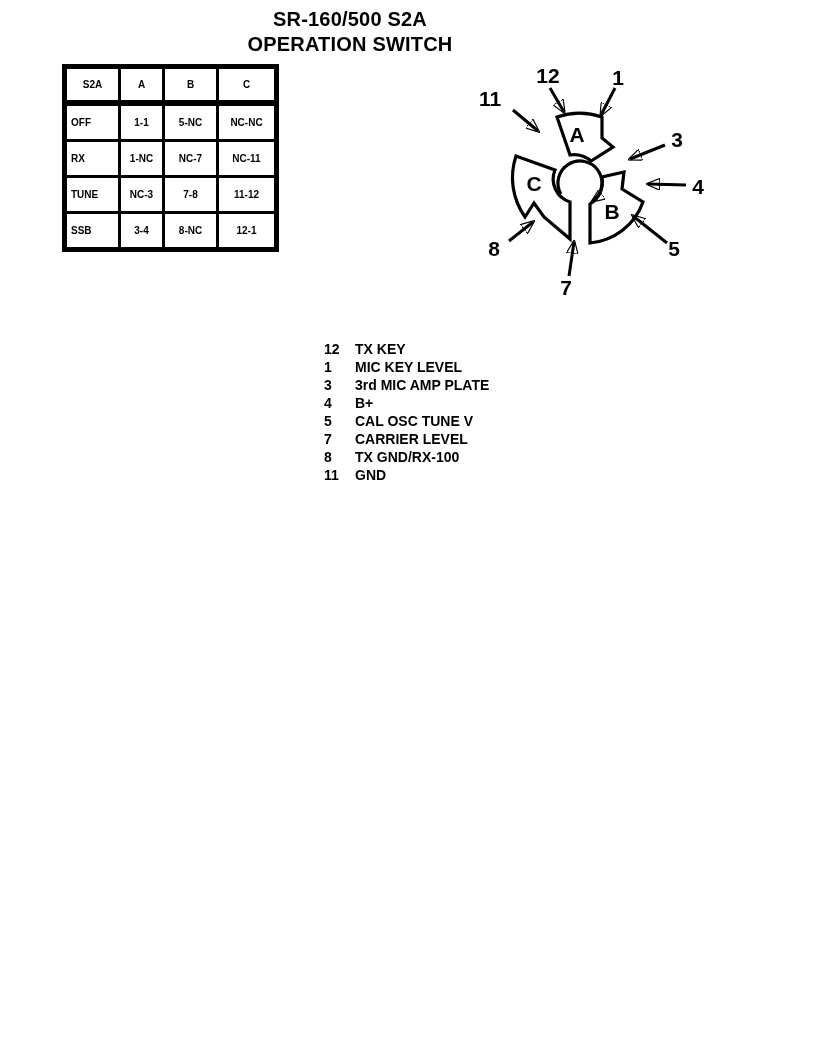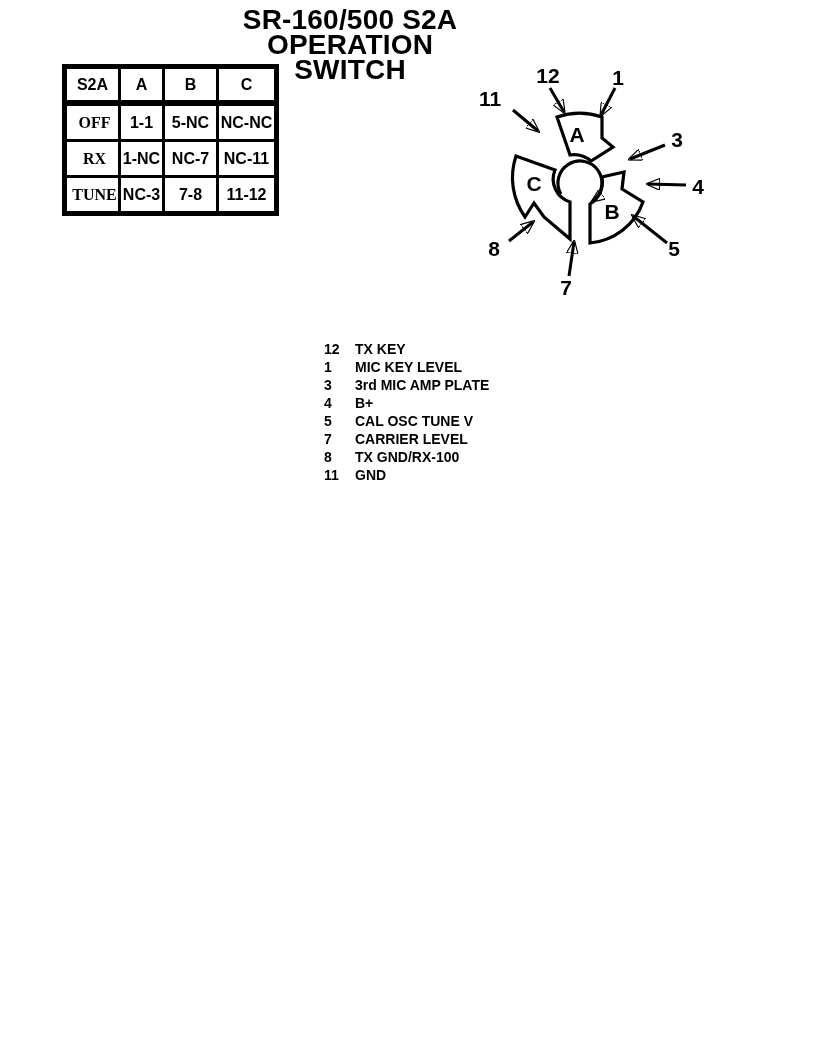--- a/index.html
+++ b/index.html
@@ -6,41 +6,41 @@
   .page{
     position:relative;
     width:816px;height:1056px;
     background:#ffffff;
     color:#000;
     font-family:"Liberation Sans", sans-serif;
     overflow:hidden;
   }
   .title-block{
     position:absolute;left:230px;top:7px;width:240px;
-    text-align:center;font-weight:bold;font-size:28px;line-height:25px;
+    text-align:center;font-weight:bold;font-size:20px;line-height:25px;
     letter-spacing:0.2px;
   }
   table.contact-table{
     position:absolute;left:62px;top:64px;
     border-collapse:collapse;
     border:5px solid #000;
-    font-size:16px;font-weight:bold;
+    font-size:10px;font-weight:bold;
   }
   .contact-table td, .contact-table th{
     border:3px solid #000;
     height:33px;
     text-align:center;
     padding:0;
   }
   .contact-table tr.header-row th{
     border-bottom:6px solid #000;
     height:31px;
   }
   .contact-table td.mode-cell{
-    text-align:center;padding-left:4px;font-family:Liberation Serif, serif;
+    text-align:left;padding-left:4px;
   }
   .contact-table col.c-mode{width:55px;}
   .contact-table col.c-a{width:44px;}
   .contact-table col.c-b{width:54px;}
   .contact-table col.c-c{width:59px;}
   .switch-svg{
     position:absolute;left:450px;top:55px;
     width:270px;height:250px;
   }
   .switch-svg path, .switch-svg line{
@@ -96,20 +96,26 @@
       <td class="mode-cell">RX</td>
       <td>1-NC</td>
       <td>NC-7</td>
       <td>NC-11</td>
     </tr>
     <tr>
       <td class="mode-cell">TUNE</td>
       <td>NC-3</td>
       <td>7-8</td>
       <td>11-12</td>
+    </tr>
+    <tr>
+      <td class="mode-cell">SSB</td>
+      <td>3-4</td>
+      <td>8-NC</td>
+      <td>12-1</td>
     </tr>
   </tbody>
     </table>
 
   <svg class="switch-svg" viewBox="0 0 270 250">
     <defs>
       <marker id="ah" viewBox="0 0 12 10" refX="10" refY="5" markerWidth="14" markerHeight="12" orient="auto" markerUnits="userSpaceOnUse">
         <path d="M0,0 L12,5 L0,10 Z" fill="#000" stroke="none"></path>
       </marker>
     </defs>

